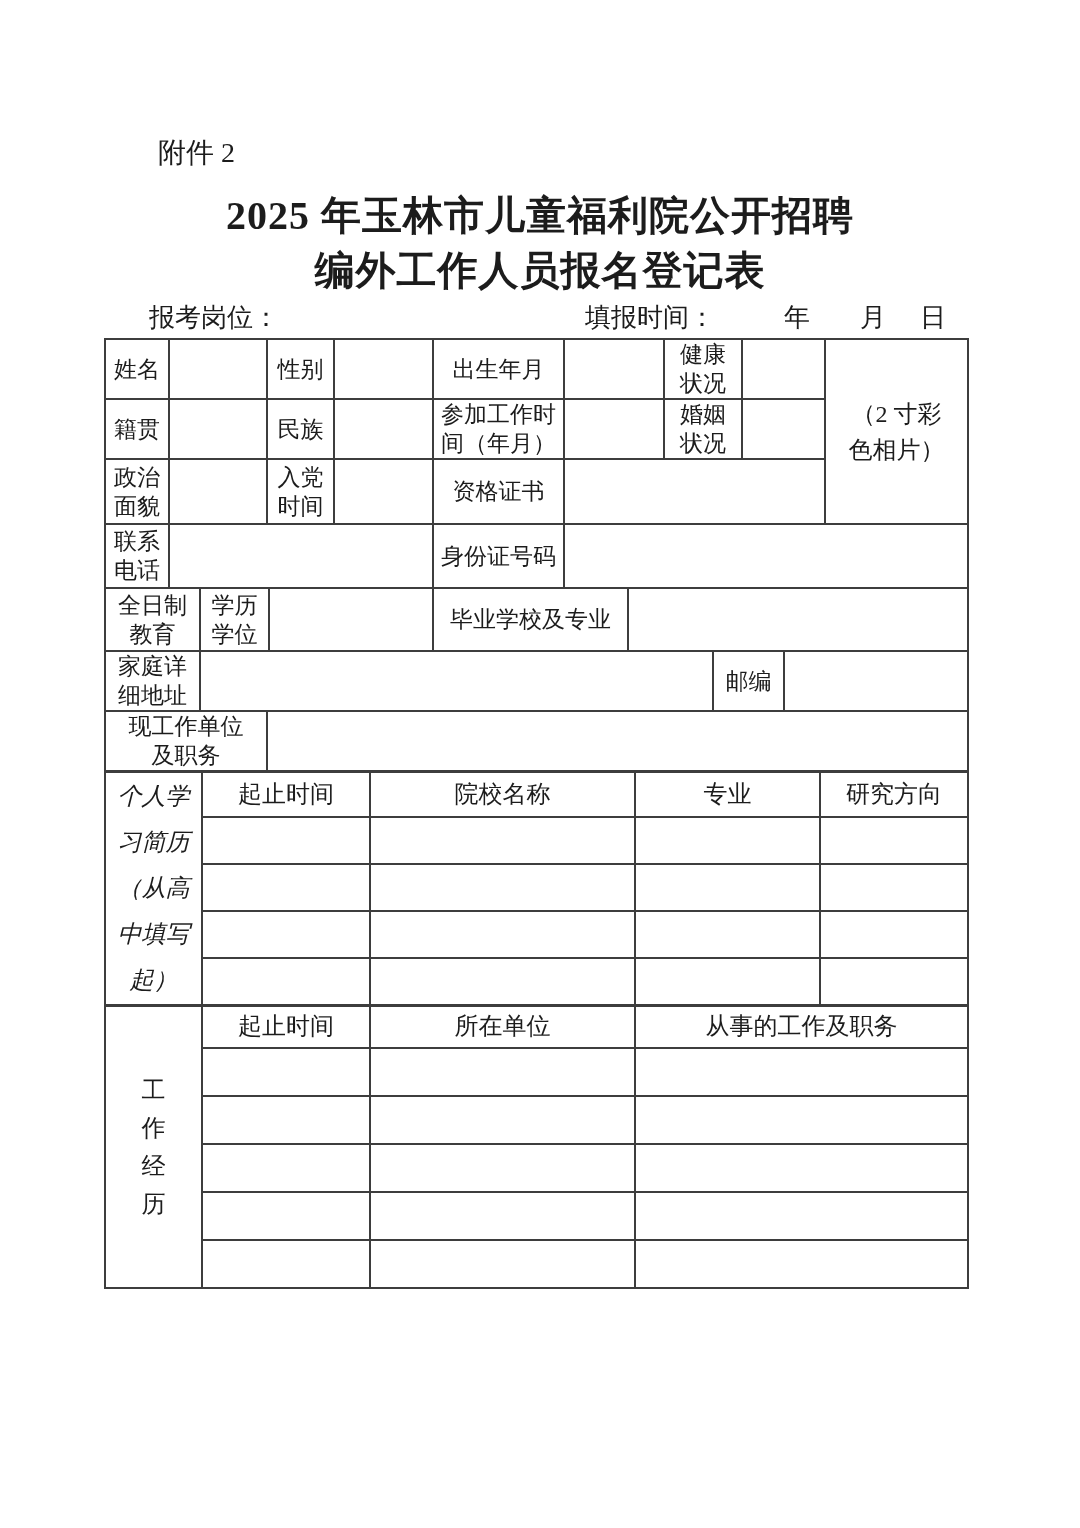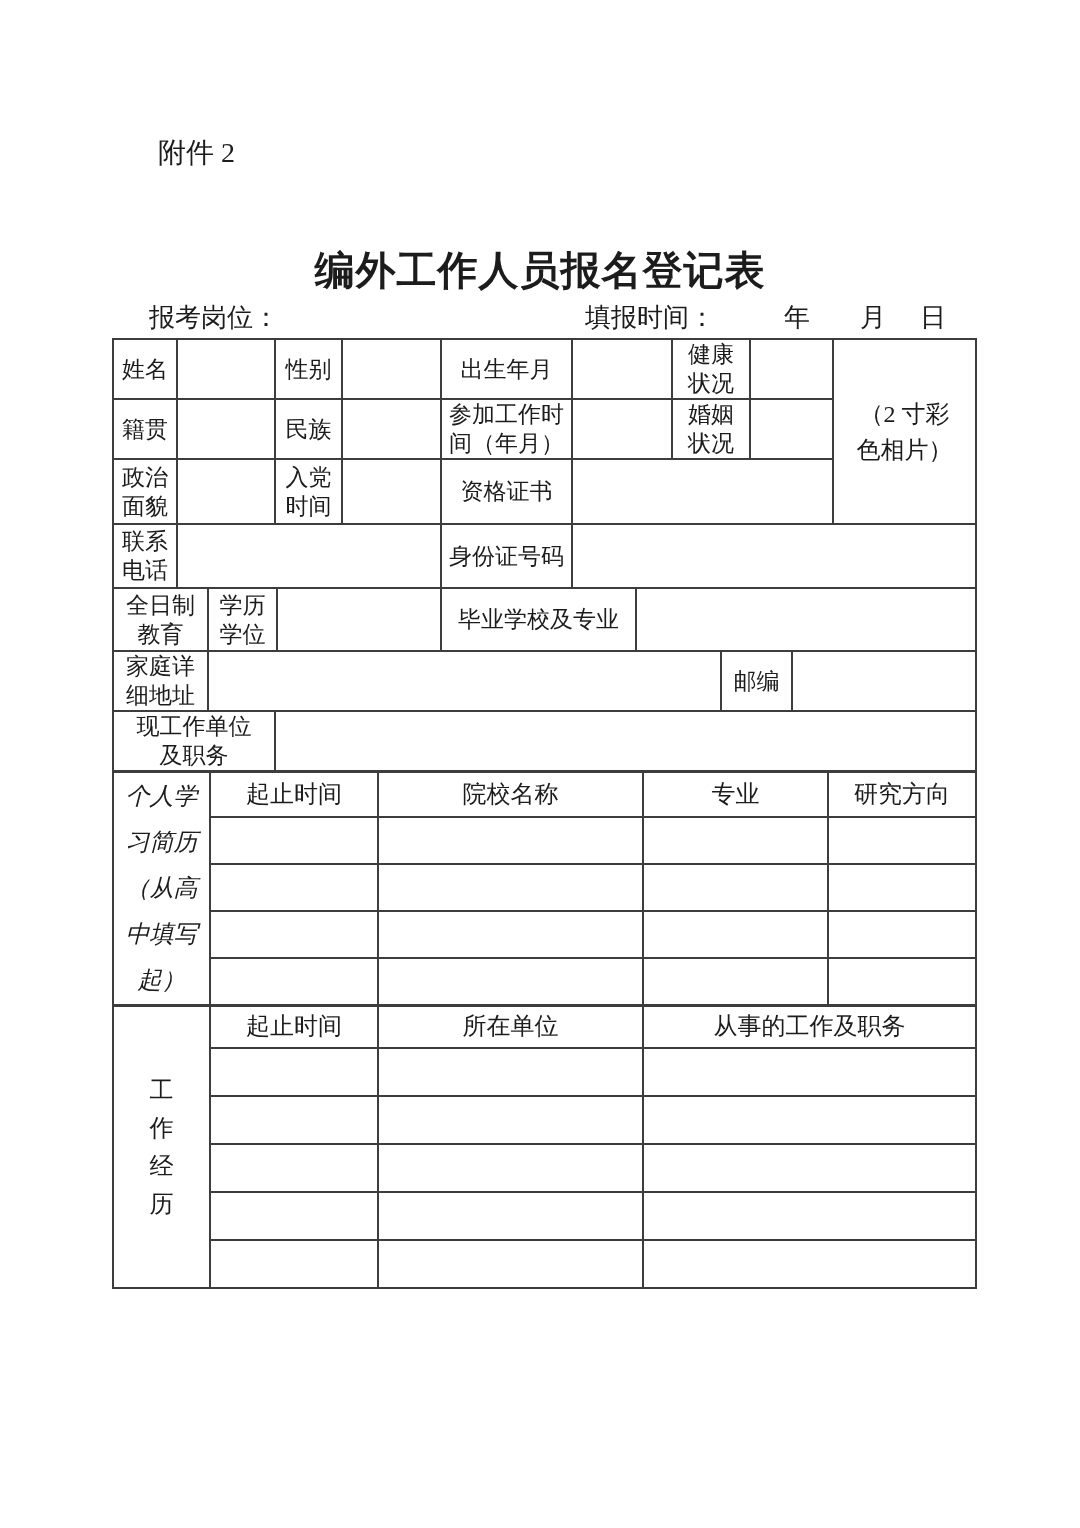--- a/index.html
+++ b/index.html
@@ -10,40 +10,41 @@
   .title1{top:188px;}
   .title2{top:243px;font-family:Liberation Serif, serif;}
   .meta-row{position:absolute;left:108px;top:300px;width:863px;height:34px;font-size:26px;}
   .meta-row span{position:absolute;top:0;white-space:nowrap;}
   .m-pos{left:41px;}
   .m-fill{left:477px;}
   .m-year{left:676px;}
   .m-month{left:752px;}
   .m-day{left:812px;}
 
-  .form-stack{position:absolute;left:112px;top:338px;width:863px;}
+  .form-stack{position:absolute;left:104px;top:338px;width:863px;}
   table.t{border-collapse:collapse;table-layout:fixed;width:863px;margin-top:-2px;}
   table.t:first-child{margin-top:0;}
   td{border:2px solid #3d3d3d;padding:0 2px;text-align:center;vertical-align:middle;
      font-size:23px;line-height:29px;overflow:hidden;}
   .l2 span{display:block;}
   .sect tr:first-child td{border-top-width:3px;}
   .hdr{font-size:24px;border-radius:17px;}
   .photo-note{font-size:24px;line-height:36px;}
   .sec-label{font-size:24px;}
   .sec-label span{display:block;}
   .study-label span{line-height:46px;font-style:italic;}
   .work-label span{line-height:38px;}
 </style>
 </head>
 <body>
 
 <div class="sheet">
 
   <div class="attachment">附件 2</div>
+  <div class="title title1">2025 年玉林市儿童福利院公开招聘</div>
   <div class="title title2">编外工作人员报名登记表</div>
 
   <div class="meta-row">
     <span class="m-pos">报考岗位：</span>
     <span class="m-fill">填报时间：</span>
     <span class="m-year">年</span>
     <span class="m-month">月</span>
     <span class="m-day">日</span>
   </div>
 

